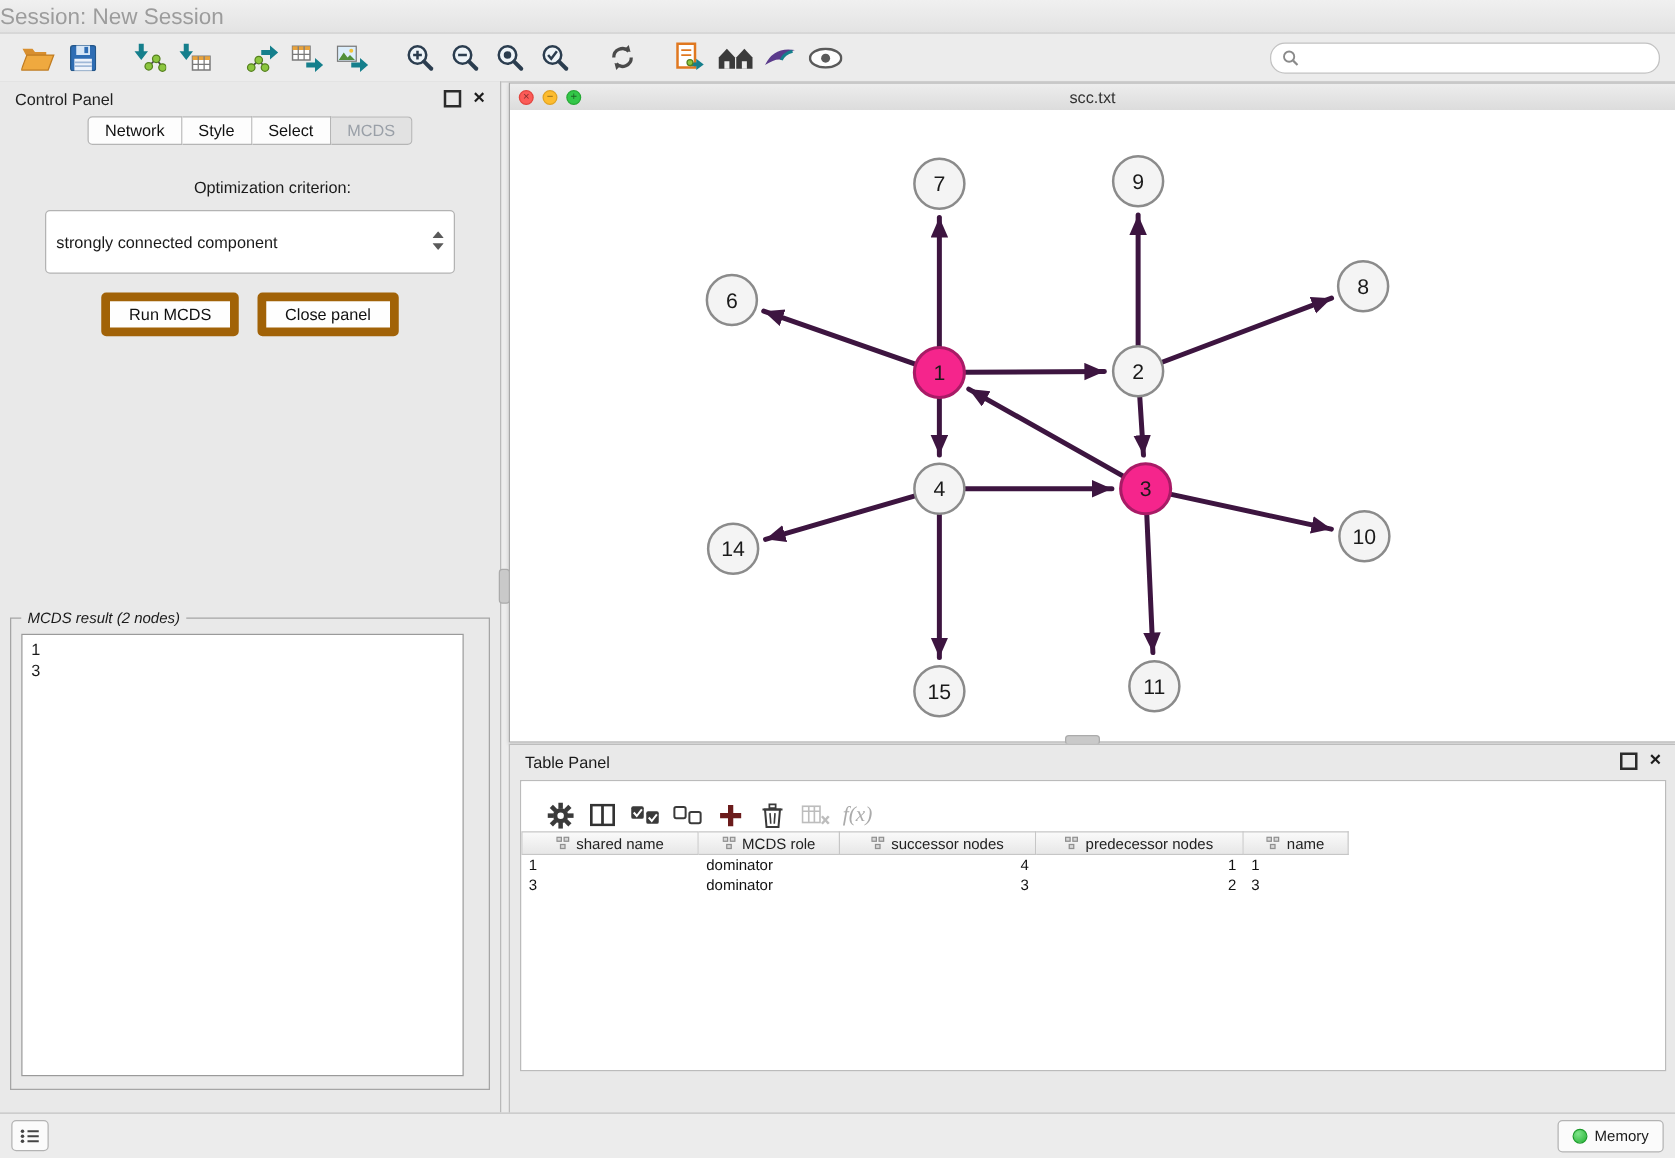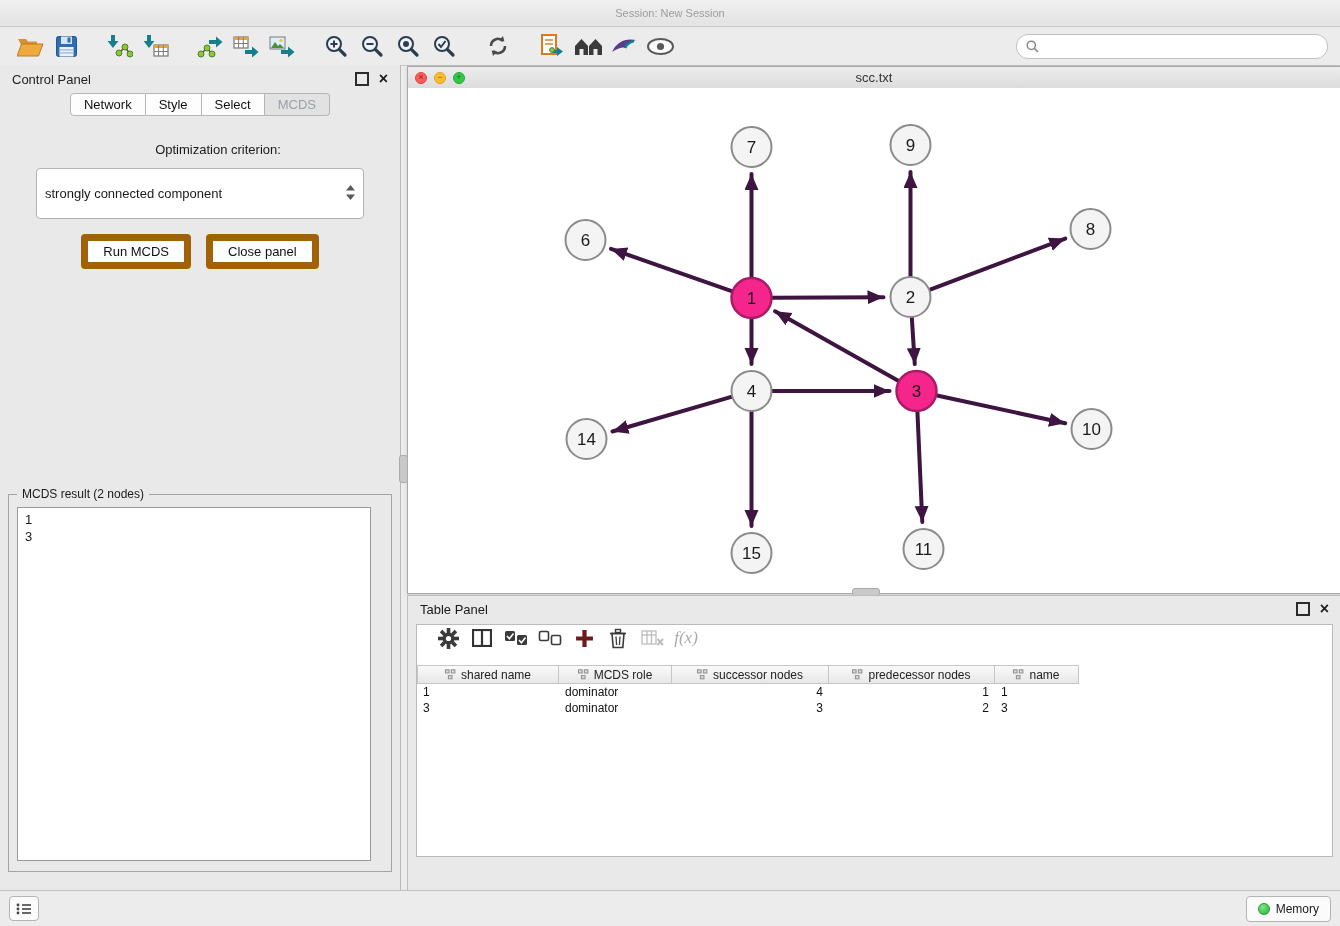--- a/index.html
+++ b/index.html
@@ -1,21 +1,21 @@
 <!DOCTYPE html>
 <html><head>
 <meta charset="utf-8">
 <style>
   html,body{margin:0;padding:0;}
   body{width:1340px;height:926px;position:relative;overflow:hidden;background:#ececec;
        font-family:"Liberation Sans",sans-serif;color:#1a1a1a;font-size:13px;}
 
   
   .titlebar{height:26px;background:linear-gradient(#f0f0f0,#e3e3e3);border-bottom:1px solid #c8c8c8;
-            text-align:center;line-height:26px;font-size:11px;color:#9c9c9c;}
+            line-height:26px;font-size:18px;color:#9c9c9c;}
   .toolbar{height:38px;display:flex;align-items:center;padding:0 12px;background:#ececec;
            border-bottom:1px solid #c6c6c6;}
   .tbtn{width:36px;height:32px;display:flex;align-items:center;justify-content:center;flex:0 0 auto;cursor:default;}
   .tgap{width:18px;flex:0 0 auto;}
   .search-box{margin-left:auto;width:292px;height:23px;background:#fff;border:1px solid #c2c2c2;
               border-radius:12px;display:flex;align-items:center;padding:0 9px;gap:5px;}
   .search-box input{flex:1;border:none;outline:none;background:transparent;font:12px "Liberation Sans",sans-serif;}
 
   
   .control-panel{position:absolute;left:0;top:65px;width:400px;height:825px;background:#e9e9e9;
@@ -31,21 +31,21 @@
   .seg-tab.active{background:#e2e2e2;color:#9aa0a8;}
   .seg-tab.bold{font-weight:bold;}
   .opt-label{text-align:center;margin-top:26px;font-size:13px;padding-left:36px;}
   .criterion-select{margin:11px auto 0;width:310px;height:25px;background:#fff;border:1px solid #b3b3b3;
                     border-radius:4px;display:flex;align-items:center;padding:12px 8px;font-size:13px;}
   .criterion-select .stepper{margin-left:auto;}
   .btn-row{display:flex;justify-content:center;gap:15px;margin-top:15px;}
   .push-btn{padding:3px 15px;background:#fefefe;border:7px solid #a16207;border-radius:4px;
             font:13px "Liberation Sans",sans-serif;color:#111;}
   .result-group{position:absolute;left:8px;right:8px;top:429px;bottom:18px;border:1px solid #a5a5a5;}
-  .result-legend{position:absolute;top:-8px;left:8px;background:#e9e9e9;padding:0 5px;font-size:12px;}
+  .result-legend{position:absolute;top:-8px;left:8px;background:#e9e9e9;padding:0 5px;font-size:12px;font-style:italic;}
   .result-text{position:absolute;left:8px;top:12px;right:20px;bottom:10px;background:#fff;
                border:1px solid #9a9a9a;font-size:13px;line-height:17px;padding:3px 7px;white-space:pre;}
 
   
   .network-window{position:absolute;left:407px;top:66px;width:932px;height:526px;background:#fff;
                   border:1px solid #a8a8a8;box-shadow:0 1px 3px rgba(0,0,0,.15);}
   .net-titlebar{height:21px;background:linear-gradient(#ededed,#dcdcdc);border-bottom:1px solid #b5b5b5;
                 display:flex;align-items:center;padding:0 7px;position:relative;}
   .traffic{display:flex;gap:7px;z-index:2;}
   .light{width:12px;height:12px;border-radius:50%;display:flex;align-items:center;justify-content:center;
@@ -56,21 +56,21 @@
   .net-title{position:absolute;left:0;right:0;text-align:center;font-size:13px;color:#333;}
   .graph-area{position:absolute;left:0;right:0;top:21px;bottom:0;}
   svg.graph{width:100%;height:100%;display:block;background:#fff;}
   .grip{position:absolute;background:#c9c9c9;border:1px solid #ababab;border-radius:3px;}
 
   
   .table-panel{position:absolute;left:407px;top:595px;width:933px;height:295px;background:#e9e9e9;
                border:1px solid #bdbdbd;}
   .tp-header{height:26px;display:flex;align-items:center;padding:0 12px;font-size:13px;}
   .tp-content{position:absolute;left:8px;right:8px;top:28px;bottom:34px;background:#fff;border:1px solid #bbb;overflow:hidden;}
-  .tp-toolbar{height:40px;display:flex;align-items:flex-start;gap:8px;padding:0 18px;background:#fff;}
+  .tp-toolbar{height:40px;display:flex;align-items:flex-end;gap:8px;padding:0 18px;background:#fff;}
   .tp-tool{display:flex;align-items:center;justify-content:center;width:26px;height:26px;}
   .fx-label{font-family:"Liberation Serif",serif;font-style:italic;font-size:17px;color:#ababab;}
   .thead-row{display:flex;}
   .th-cell{height:19px;background:linear-gradient(#fafafa,#e7e7e7);border:1px solid #c6c6c6;border-left:none;
            display:flex;align-items:center;justify-content:center;gap:5px;font-size:12px;box-sizing:border-box;color:#222;}
   .th-cell:first-child{border-left:1px solid #c6c6c6;}
   .sort-ic{display:flex;align-items:center;}
   .td-row{display:flex;}
   .td-cell{height:16px;font-size:12px;padding:0 6px;display:flex;align-items:center;box-sizing:border-box;color:#111;}
   .tab-strip{position:absolute;bottom:5px;left:50%;transform:translateX(-50%);display:flex;}

